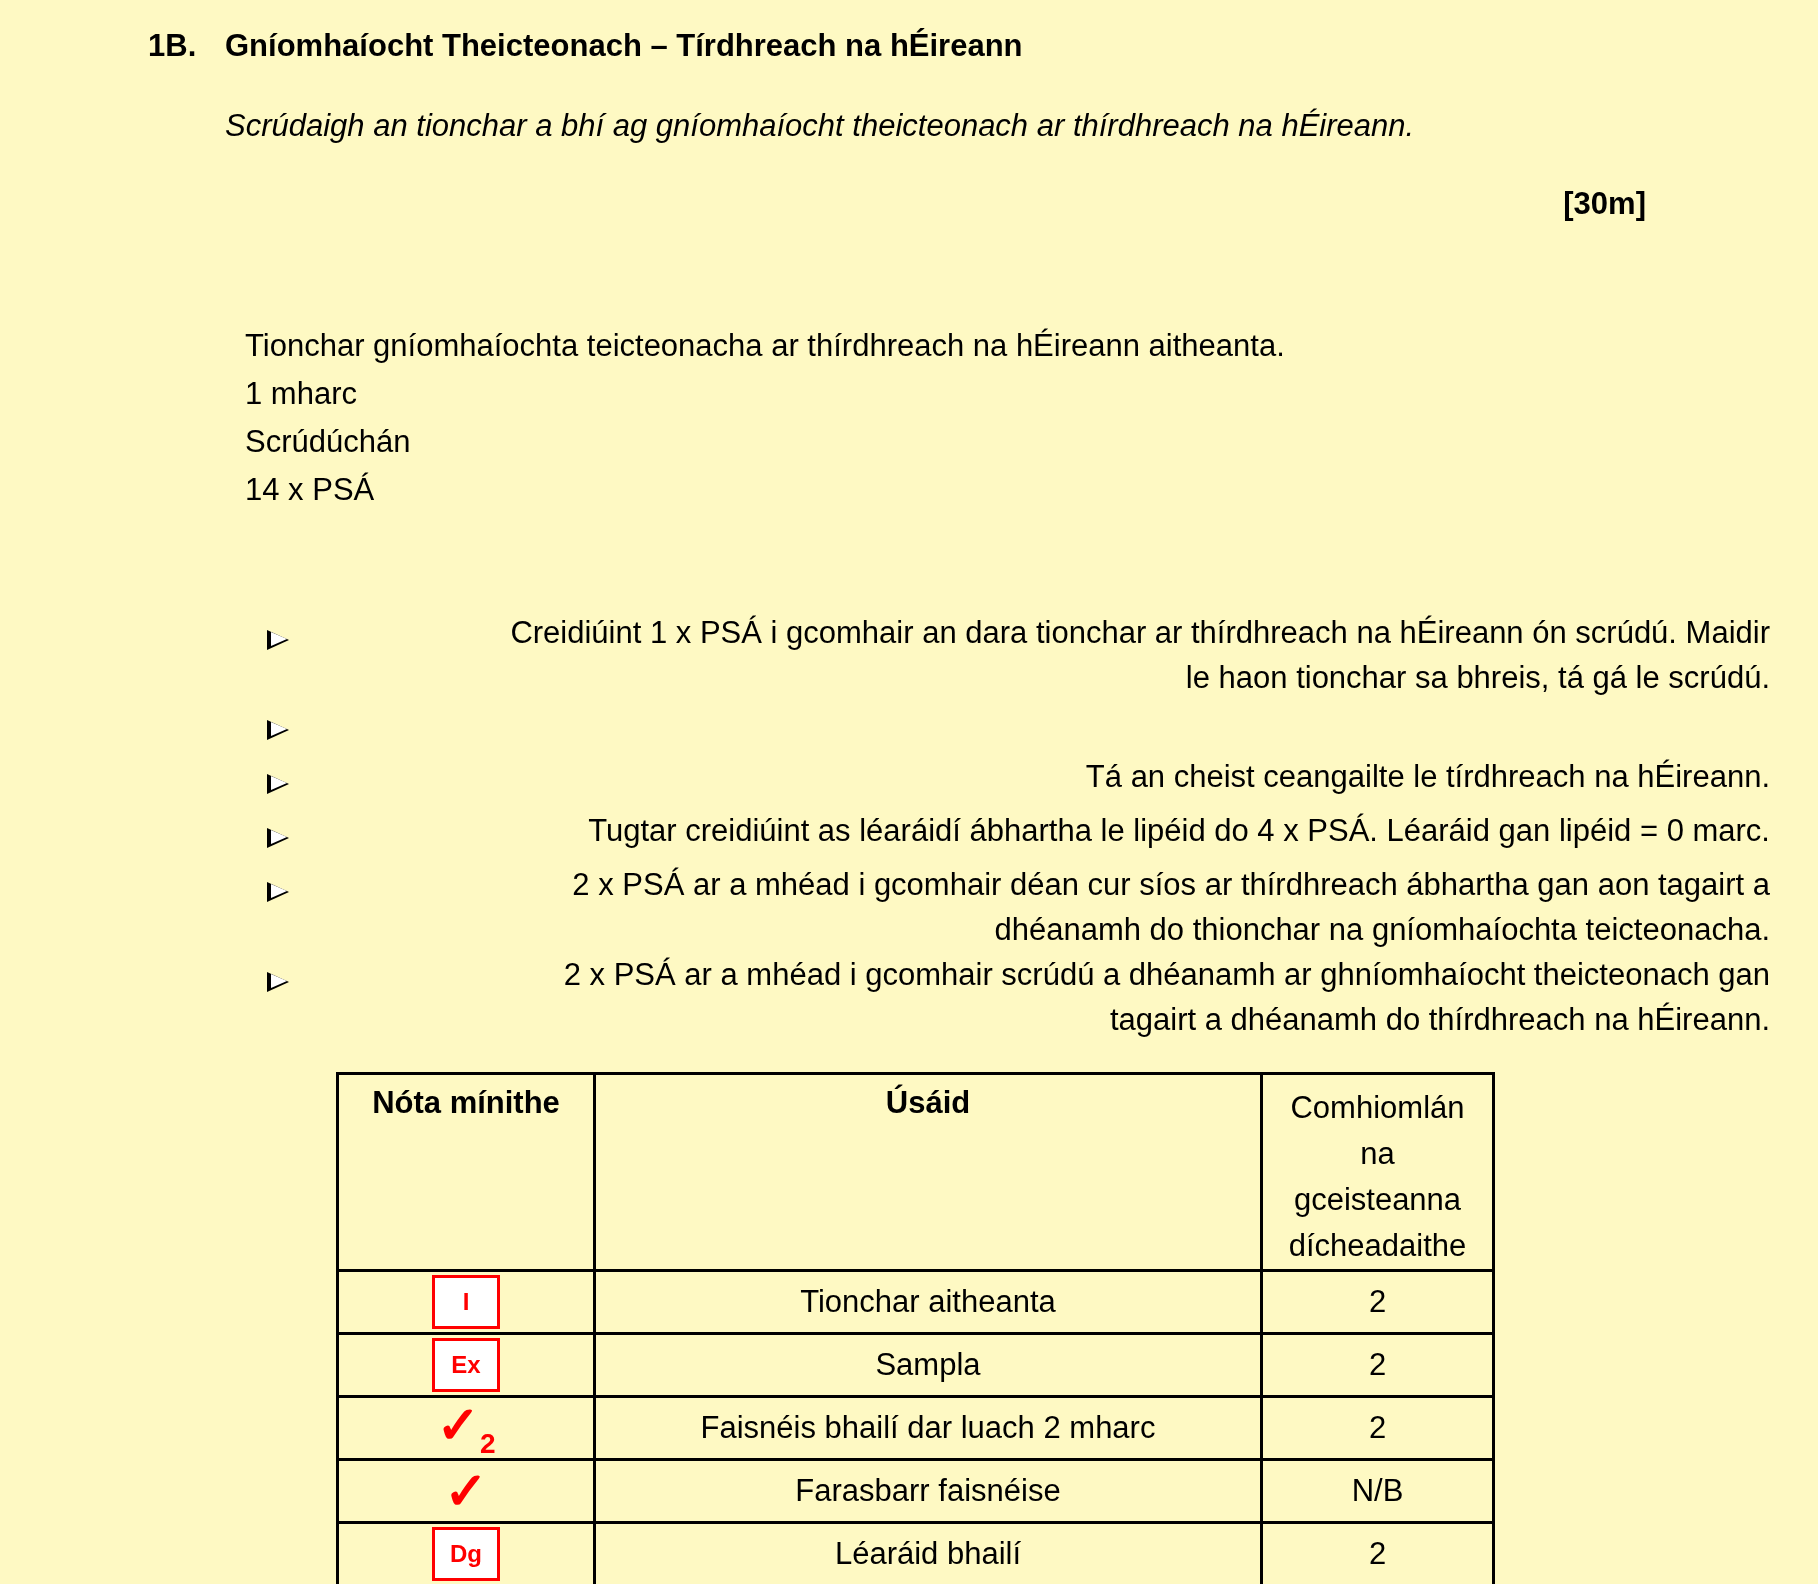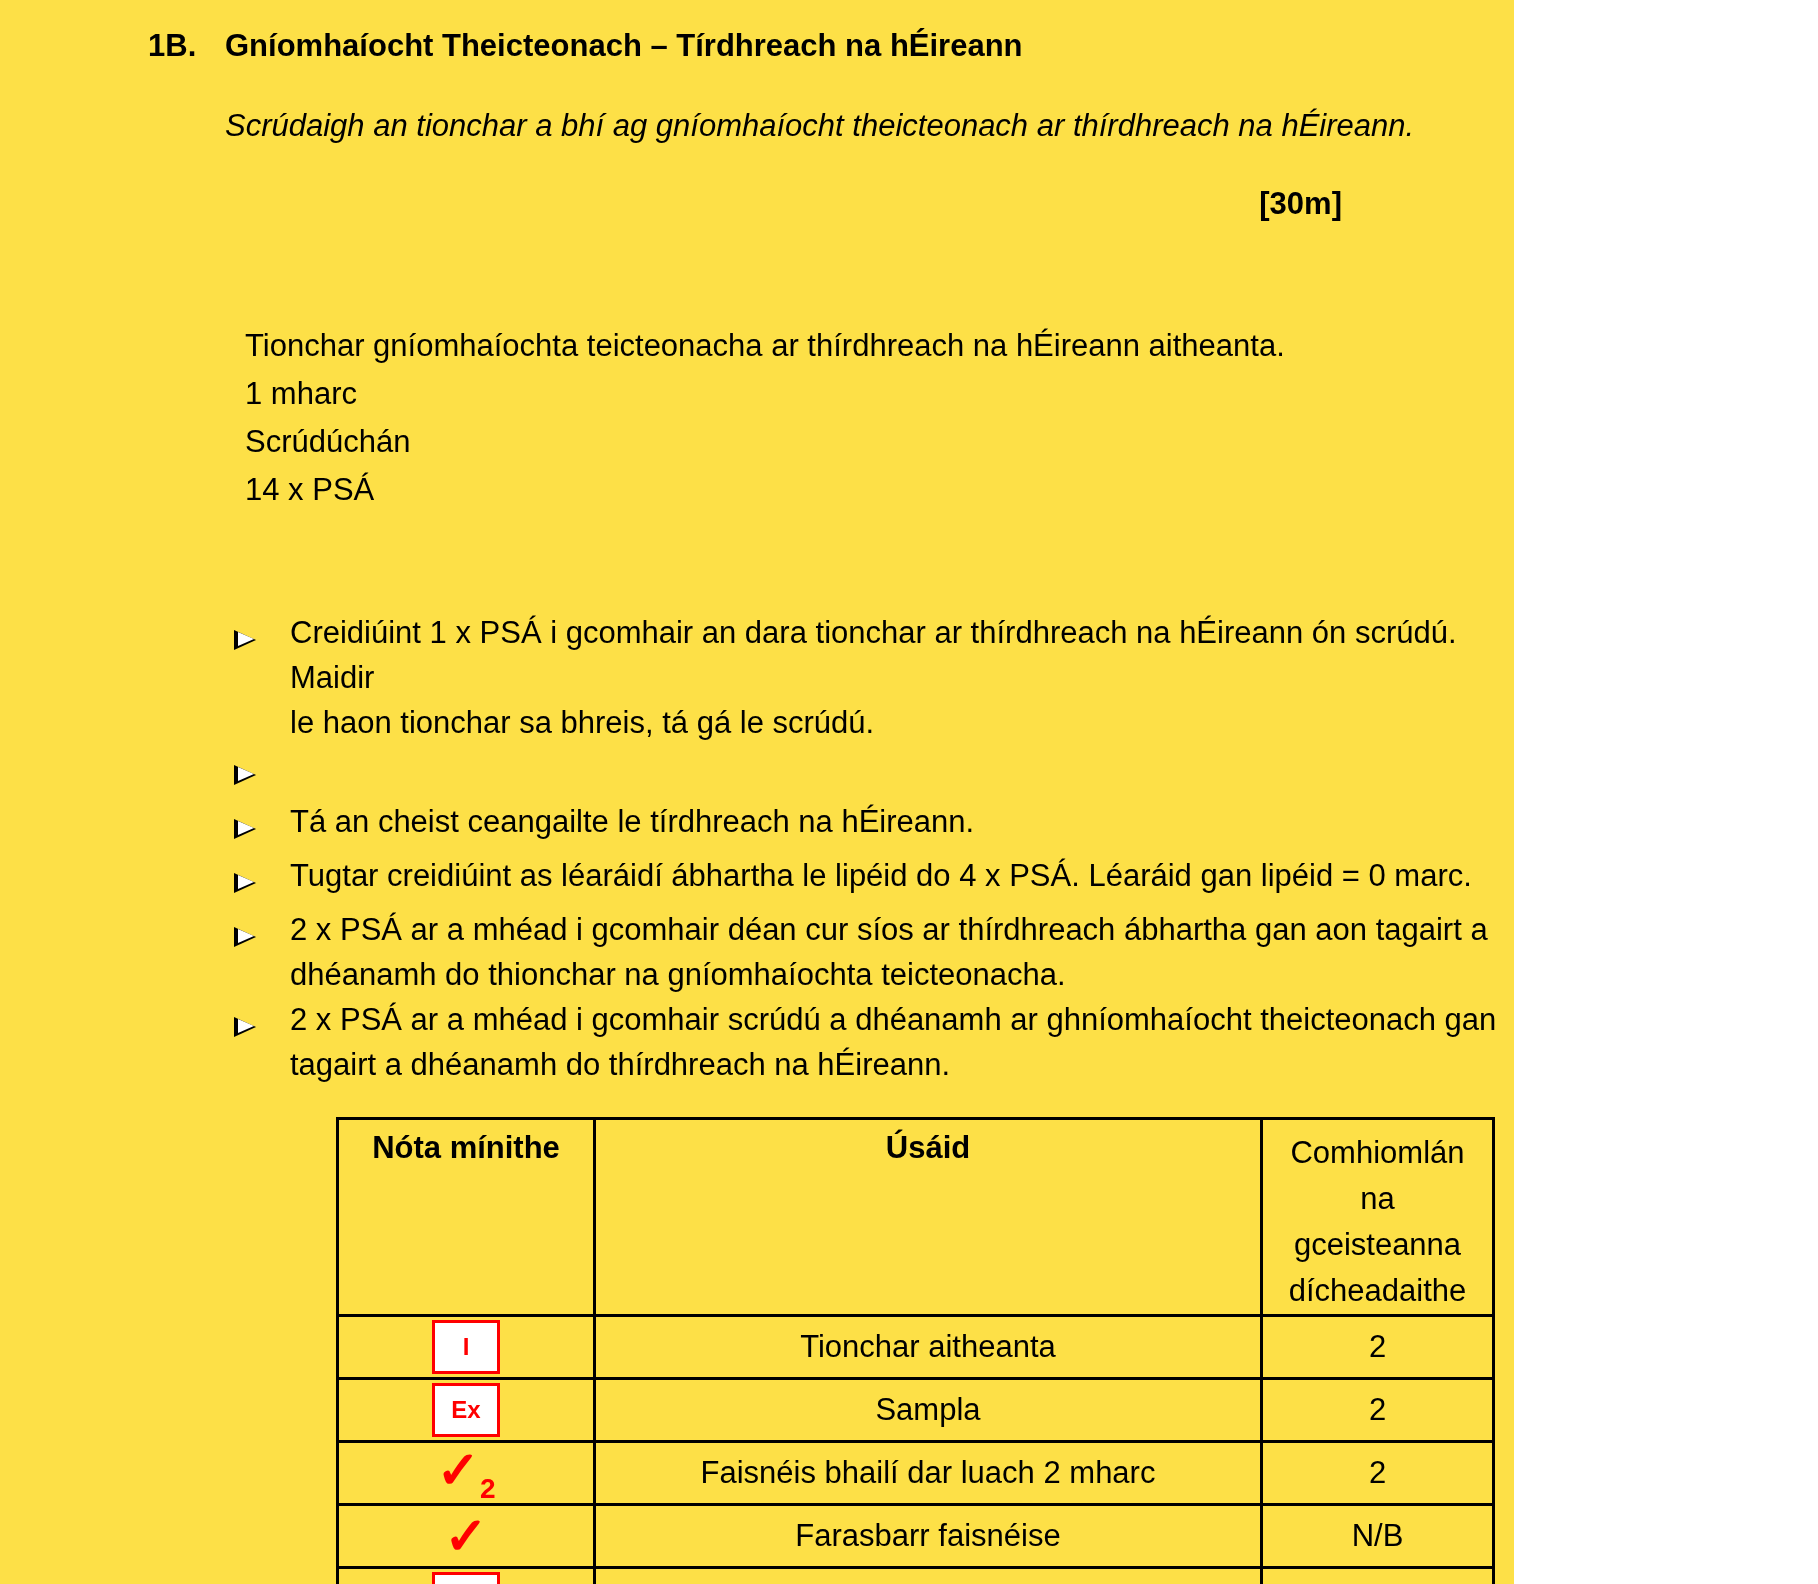--- a/index.html
+++ b/index.html
@@ -1,20 +1,20 @@
 <!DOCTYPE html>
 <html><head>
 <meta charset="utf-8">
 <style>
   html,body{margin:0;padding:0;background:#ffffff;}
   .page{
     position:relative;
-    width:1514px;
+    width:1818px;
     height:1584px;
-    background:#fde047;
+    background:#fef9c3;
     color:#000;
     font-family:"Liberation Sans", sans-serif;
     overflow:hidden;
   }
   .heading{
     display:flex;
     margin:28px 0 0 148px;
     font-size:31px;
     font-weight:bold;
   }
@@ -39,21 +39,21 @@
     line-height:48px;
   }
   .info-row{display:flex;flex-direction:column;}
   .info-label{width:1229px;flex:0 0 auto;}
   .info-value{white-space:nowrap;}
   .bullets{
     margin:96px 0 0 233px;
     font-size:31px;
     line-height:45px;
   }
-  .bullet{display:flex;align-items:flex-start;}
+  .bullet{display:flex;align-items:flex-start;text-align:right;}
   .bullet .arrow{
     width:57px;flex:0 0 auto;
     padding-top:9px;
   }
   .bullet .btext{
     white-space:pre-line;
     width:1480px;
   }
   .mtable{
     border-collapse:collapse;

